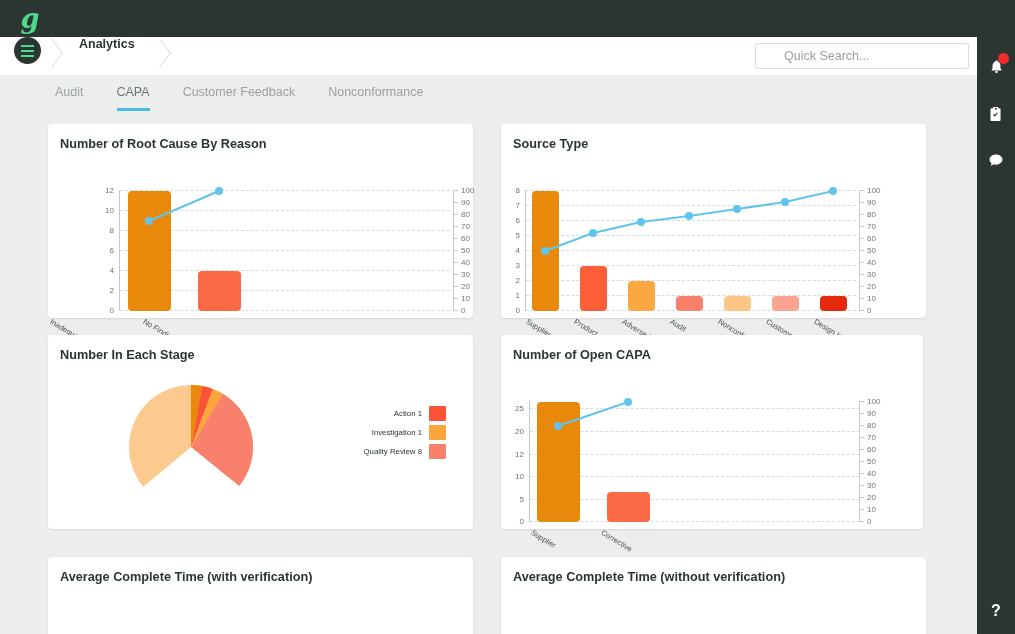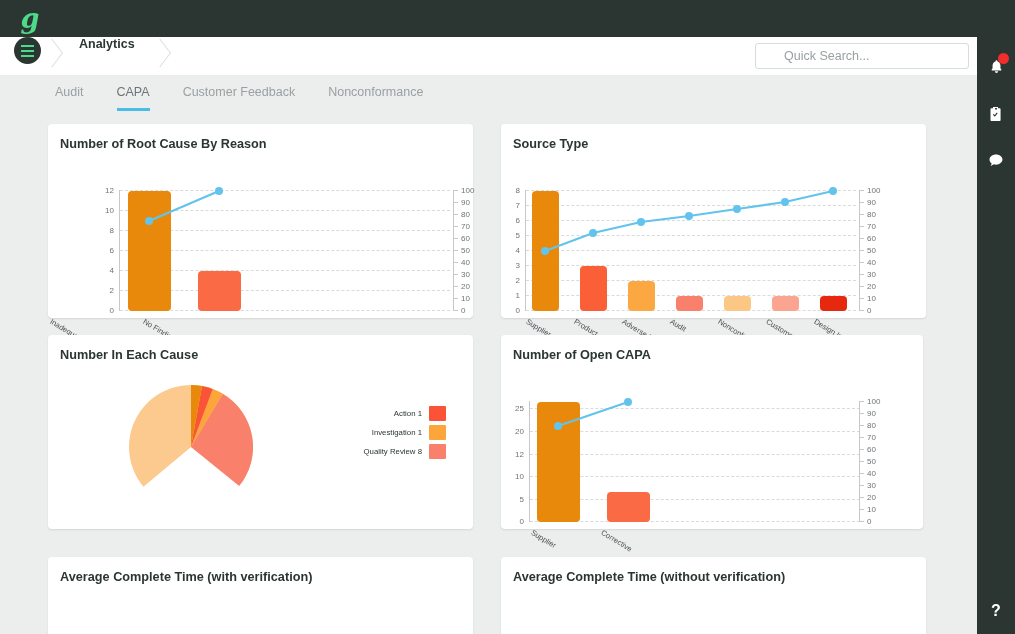--- a/index.html
+++ b/index.html
@@ -306,21 +306,21 @@
     <div class="xlab" style="left:76px;  top:166px;">Product</div>
     <div class="xlab" style="left:124px; top:166px;">Adverse Event</div>
     <div class="xlab" style="left:172px; top:166px;">Audit</div>
     <div class="xlab" style="left:220px; top:166px;">Nonconformance</div>
     <div class="xlab" style="left:268px; top:166px;">Customer</div>
     <div class="xlab" style="left:316px; top:166px;">Design Input</div>
   </div>
 </div>
 
 <div class="card" style="left:48px; top:335px; width:425px; height:194px;">
-  <div class="card-title">Number In Each Cause</div>
+  <div class="card-title">Number In Each Stage</div>
   <div class="chart-area" style="height:160px;">
     <svg style="position:absolute; left:78px; top:20px;" width="130" height="130" viewBox="0 0 130 130">
 
       <g transform="translate(65,65)">
 
         <path d="M 0,0 L 0,-62 A 62,62 0 1 0 55.2,28.2 Z" fill="#fcca8f" transform="rotate(113.1)"></path>
 
         <path d="M 0,0 L 0,-62 A 62,62 0 0 1 61.4,8.9 Z" fill="#f9806b" transform="rotate(30.8)"></path>
 
         <path d="M 0,0 L 0,-62 A 62,62 0 0 1 11.1,-61 Z" fill="#fba53a" transform="rotate(20.5)"></path>

